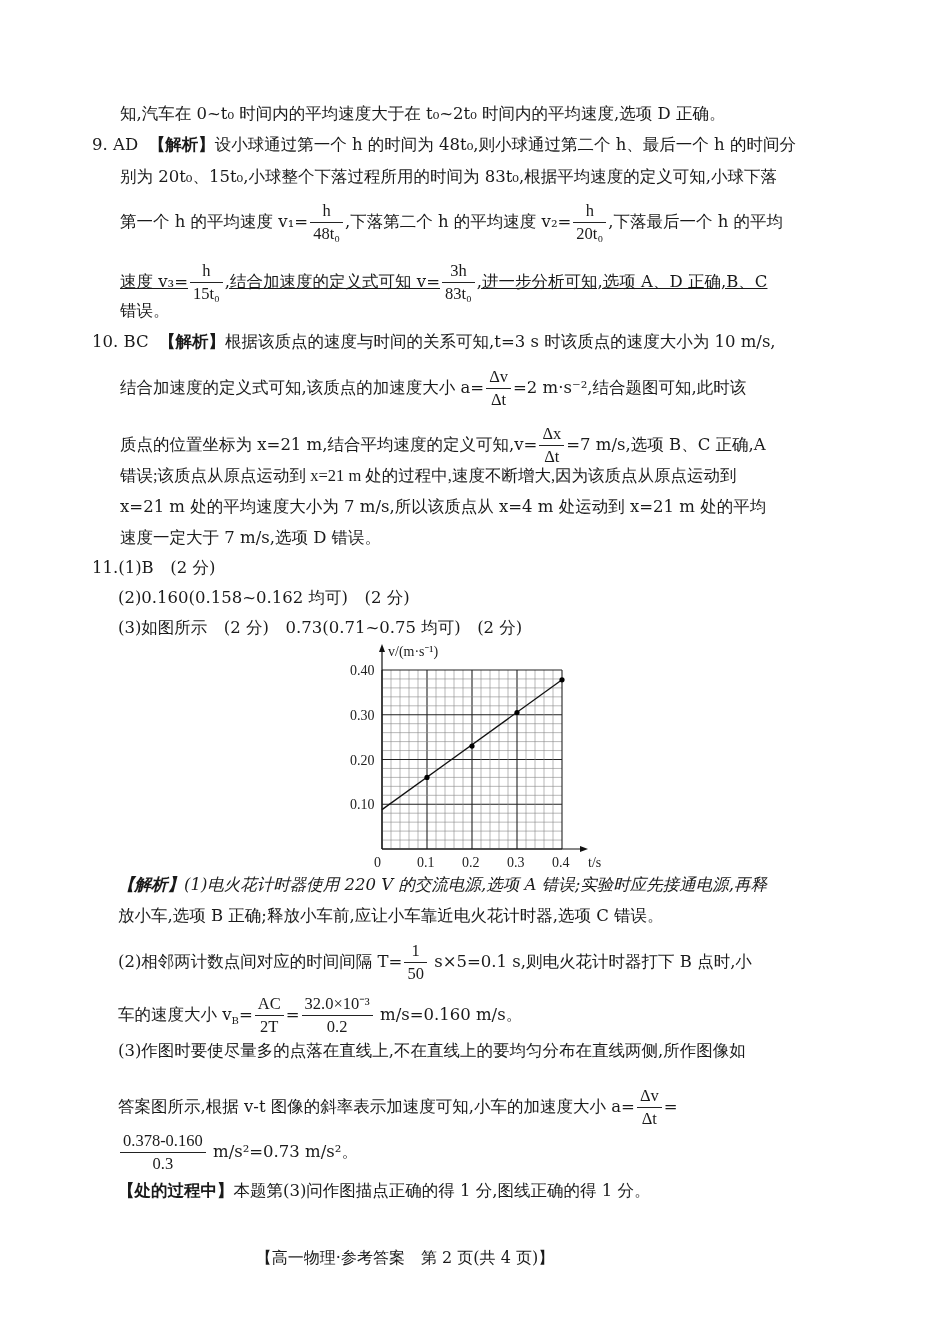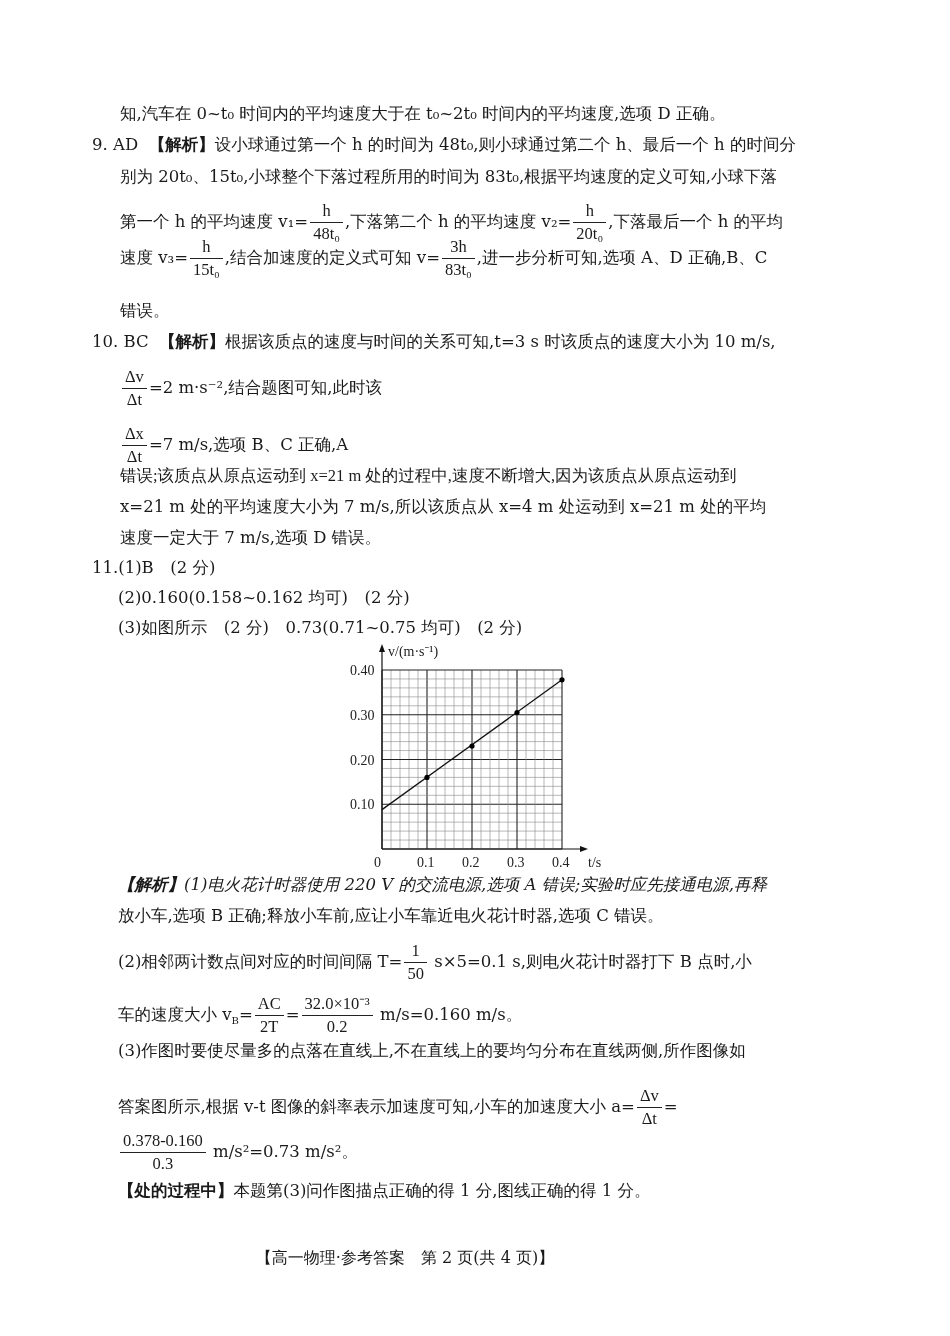--- a/index.html
+++ b/index.html
@@ -20,34 +20,34 @@
 <div class="line" style="left:120px;top:103px;">知,汽车在 0~t₀ 时间内的平均速度大于在 t₀~2t₀ 时间内的平均速度,选项 D 正确。</div>
 
 <div class="line" style="left:92px;top:134px;">
   <span>9. AD</span>&nbsp;
   <span class="bold">【解析】</span><span>设小球通过第一个 h 的时间为 48t₀,则小球通过第二个 h、最后一个 h 的时间分</span>
 </div>
 <div class="line" style="left:120px;top:166px;">别为 20t₀、15t₀,小球整个下落过程所用的时间为 83t₀,根据平均速度的定义可知,小球下落</div>
 <div class="line" style="left:120px;top:200px;">
   <span>第一个 h 的平均速度 v₁=</span><span class="frac"><span class="num">h</span><span class="den">48t₀</span></span><span>,下落第二个 h 的平均速度 v₂=</span><span class="frac"><span class="num">h</span><span class="den">20t₀</span></span><span>,下落最后一个 h 的平均</span>
 </div>
-<div class="line" style="left:120px;top:236px;">
+<div class="line" style="left:120px;top:260px;text-decoration:underline;">
   <span>速度 v₃=</span><span class="frac"><span class="num">h</span><span class="den">15t₀</span></span><span>,结合加速度的定义式可知 v=</span><span class="frac"><span class="num">3h</span><span class="den">83t₀</span></span><span>,进一步分析可知,选项 A、D 正确,B、C</span>
 </div>
 <div class="line" style="left:120px;top:300px;">错误。</div>
 
 <div class="line" style="left:92px;top:331px;">
   <span>10. BC</span>&nbsp;
   <span class="bold">【解析】</span><span>根据该质点的速度与时间的关系可知,t=3 s 时该质点的速度大小为 10 m/s,</span>
 </div>
 <div class="line" style="left:120px;top:366px;">
-  <span class="frac"><span class="num">Δv</span><span class="den">Δt</span></span><span>=2 m·s⁻²,结合题图可知,此时该</span>
+  <span>结合加速度的定义式可知,该质点的加速度大小 a=</span><span class="frac"><span class="num">Δv</span><span class="den">Δt</span></span><span>=2 m·s⁻²,结合题图可知,此时该</span>
 </div>
 <div class="line" style="left:120px;top:423px;">
-  <span class="frac"><span class="num">Δx</span><span class="den">Δt</span></span><span>=7 m/s,选项 B、C 正确,A</span>
+  <span>质点的位置坐标为 x=21 m,结合平均速度的定义可知,v=</span><span class="frac"><span class="num">Δx</span><span class="den">Δt</span></span><span>=7 m/s,选项 B、C 正确,A</span>
 </div>
 <div class="line" style="left:120px;top:465px;font-family:Liberation Serif, serif;">错误;该质点从原点运动到 x=21 m 处的过程中,速度不断增大,因为该质点从原点运动到</div>
 <div class="line" style="left:120px;top:496px;">x=21 m 处的平均速度大小为 7 m/s,所以该质点从 x=4 m 处运动到 x=21 m 处的平均</div>
 <div class="line" style="left:120px;top:527px;">速度一定大于 7 m/s,选项 D 错误。</div>
 
 <div class="line" style="left:92px;top:557px;">
   <span>11.</span><span>(1)B　(2 分)</span>
 </div>
 <div class="line" style="left:118px;top:587px;">(2)0.160(0.158~0.162 均可)　(2 分)</div>
 <div class="line" style="left:118px;top:617px;">(3)如图所示　(2 分)　0.73(0.71~0.75 均可)　(2 分)</div>

